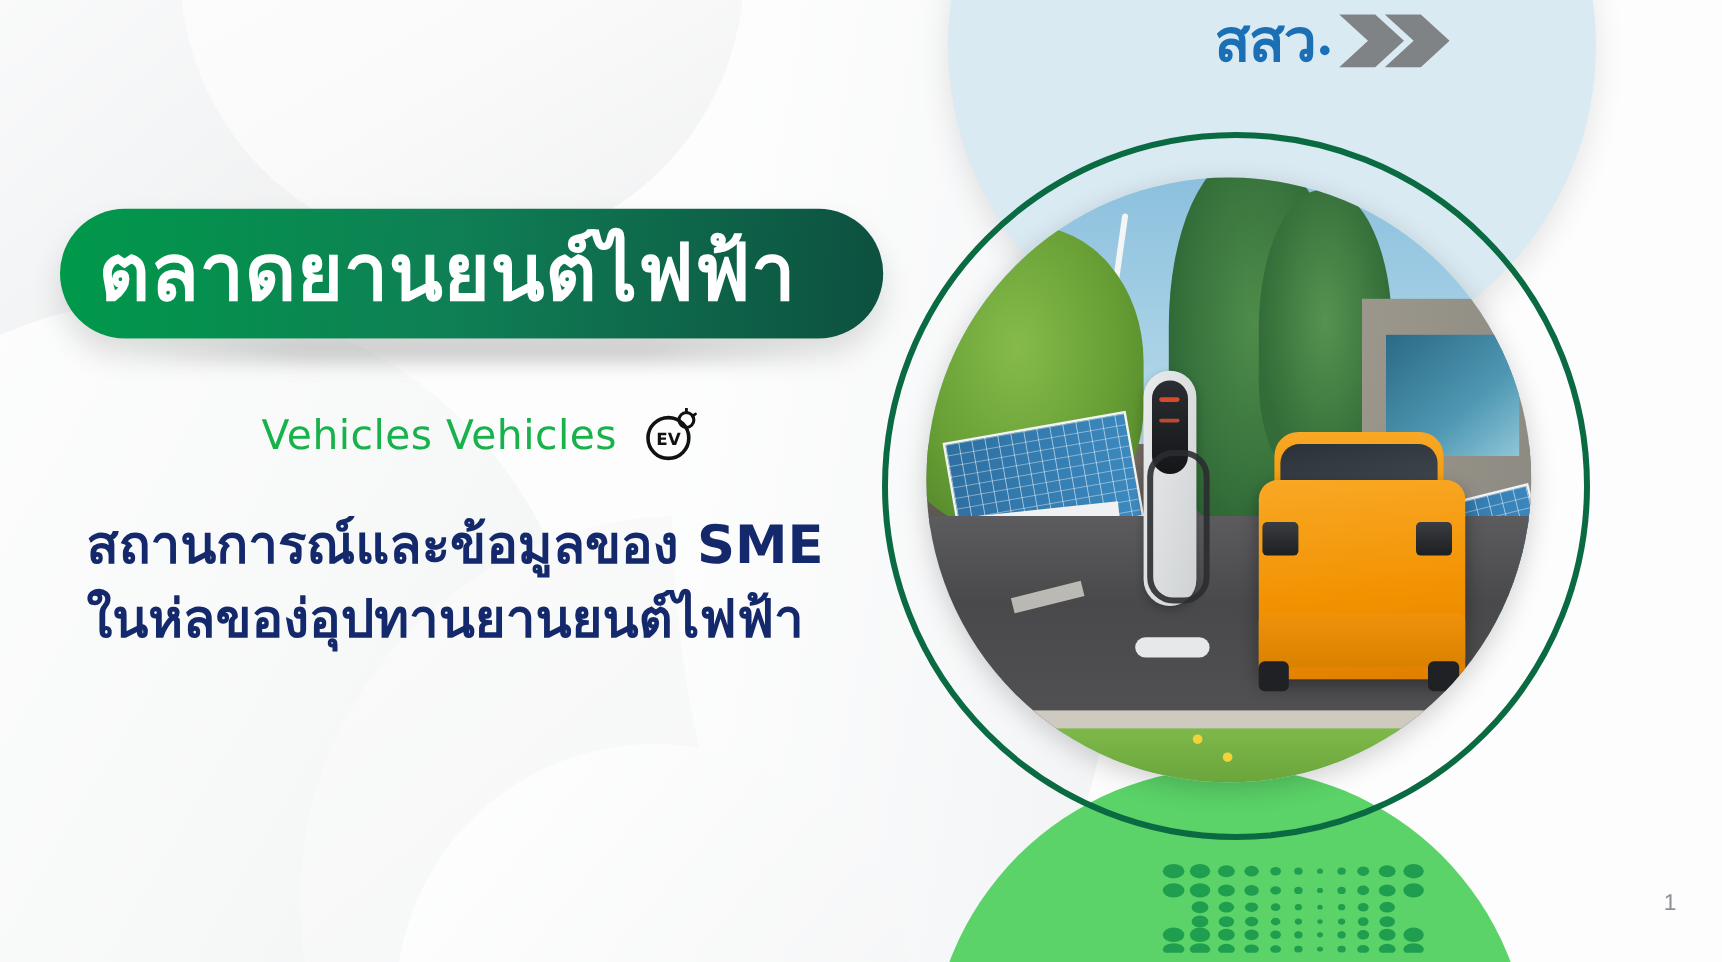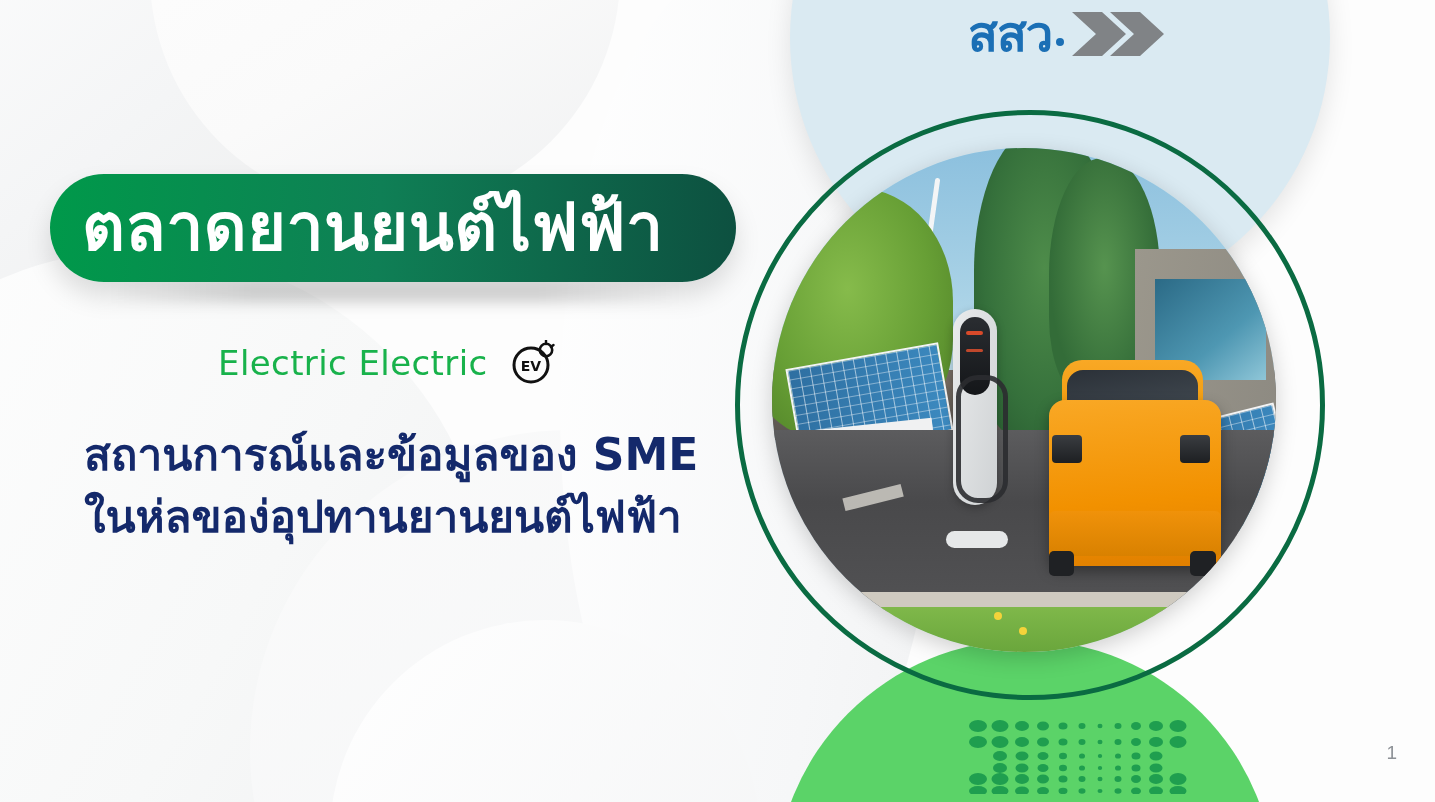--- a/index.html
+++ b/index.html
@@ -136,34 +136,34 @@
     filter:blur(6px);
   }
 
   
   .subrow{position:absolute;left:218px;top:340px;display:flex;align-items:center;gap:22px;}
   .sub-en{color:#18b24b;font-size:34px;font-weight:400;letter-spacing:.4px;
     font-family:"DejaVu Sans","Liberation Sans",sans-serif;}
   .ev-badge{position:relative;width:46px;height:46px;}
   .ev-badge svg{display:block;}
 
-  .thai-block{position:absolute;left:84px;top:424px;width:660px;}
+  .thai-block{position:absolute;left:72px;top:424px;width:660px;}
   .thai-line{
     color:#14296b;font-weight:700;font-size:44px;line-height:1.40;
     white-space:nowrap;letter-spacing:0px;
     font-family:"DejaVu Sans","Liberation Sans",sans-serif;
   }
 
   .page-no{
     position:absolute;right:38px;bottom:38px;color:#8d9196;font-size:19px;
     font-family:"Liberation Sans",sans-serif;
   }
 
   
-  .logo{position:absolute;left:968px;top:8px;display:flex;align-items:center;gap:4px;}
+  .logo{position:absolute;left:1012px;top:8px;display:flex;align-items:center;gap:4px;}
   .logo-text{color:#1b6fb5;font-size:49px;font-weight:700;letter-spacing:-1px;line-height:1;
     font-family:"DejaVu Sans","Liberation Sans",sans-serif;}
   .logo-dot{width:8px;height:8px;border-radius:50%;background:#1b6fb5;align-self:flex-end;margin-bottom:14px;}
   .logo-chev{display:block;}
 </style>
 </head>
 <body>
 
 <div class="slide">
 
@@ -326,21 +326,21 @@
       <path d="M42 4 L72 4 L96 26 L72 48 L42 48 L66 26 Z" fill="#808386"></path>
     </svg>
   </div>
 
   <div class="pill-shadow"></div>
   <div class="title-pill">
     <span class="title-text">ตลาดยานยนต์ไฟฟ้า</span>
   </div>
 
   <div class="subrow">
-    <span class="sub-en">Electric Electric</span>
+    <span class="sub-en">Vehicles Vehicles</span>
     <span class="ev-badge">
       <svg width="46" height="46" viewBox="0 0 46 46">
         <circle cx="21" cy="25" r="17" fill="none" stroke="#111111" stroke-width="3"></circle>
         <text x="21" y="31" text-anchor="middle" font-family="DejaVu Sans, sans-serif" font-size="14" font-weight="700" fill="#111111">EV</text>
         <circle cx="36" cy="10" r="6.2" fill="none" stroke="#111111" stroke-width="2.6"></circle>
         <path d="M36 4 L36 0.5 M41 7 L43.5 5" stroke="#111111" stroke-width="2.4" stroke-linecap="round"></path>
       </svg>
     </span>
   </div>
 

